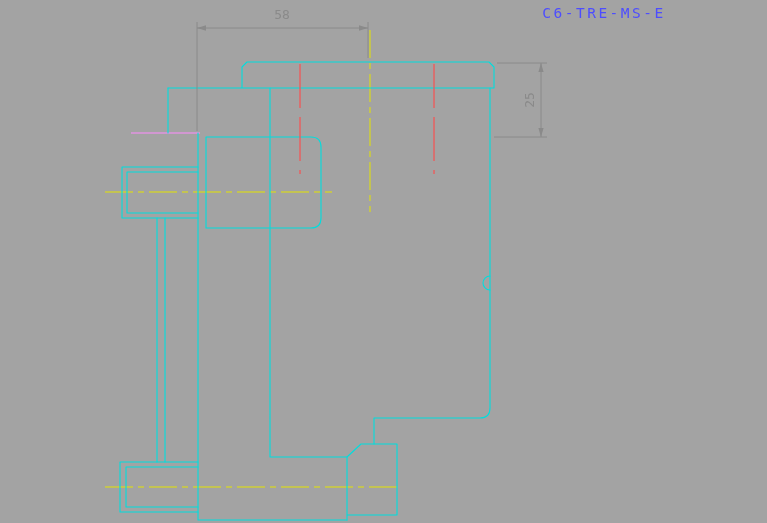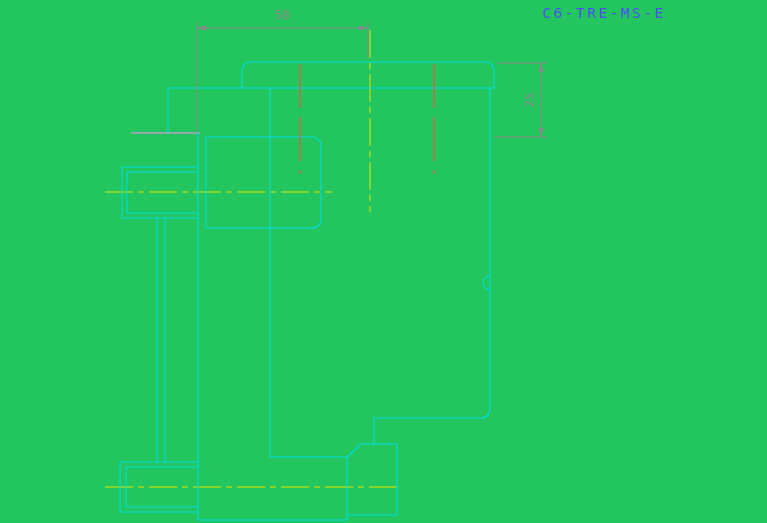--- a/index.html
+++ b/index.html
@@ -1,19 +1,19 @@
 <!DOCTYPE html>
 <html><head>
 <meta charset="utf-8">
 <style>
   html,body{margin:0;padding:0;background:#ffffff;}
   .canvas{
     position:relative;
     width:767px;height:523px;
-    background:#22c55e;
+    background:#a3a3a3;
     overflow:hidden;
     font-family:"DejaVu Sans Mono","Liberation Mono",monospace;
   }
   svg{position:absolute;top:0;left:0;}
   text{font-family:"DejaVu Sans Mono","Liberation Mono",monospace;}
   .dim-text{font-size:13px;}
   .title-text{font-size:14.5px;letter-spacing:2.5px;}
 </style>
 </head>
 <body>

